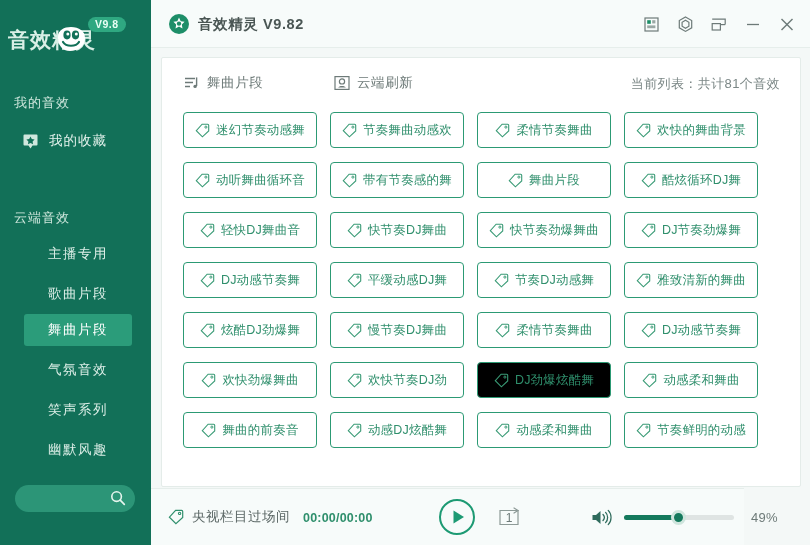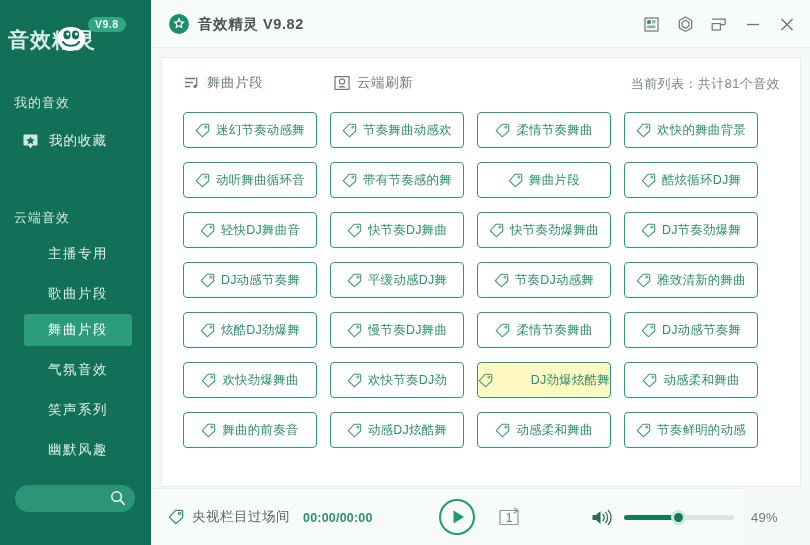--- a/index.html
+++ b/index.html
@@ -228,21 +228,21 @@
     border: 1px solid #2c9a74;
     border-radius: 4px;
     background: #ffffff;
     display: flex;
     align-items: center;
     justify-content: center;
     box-sizing: border-box;
     cursor: pointer;
   }
   .sfx-btn:nth-child(4n) { margin-right: 12px; }
-  .sfx-btn.selected { background: #fef9c3; justify-content: space-between; }
+  .sfx-btn.selected { background: #000000; }
   .sfx-ico {
     width: 15px; height: 15px;
     margin-right: 6px;
     flex: 0 0 15px;
   }
   .sfx-label {
     font-size: 12.5px;
     color: #2f8f6c;
     letter-spacing: .2px;
     white-space: nowrap;

